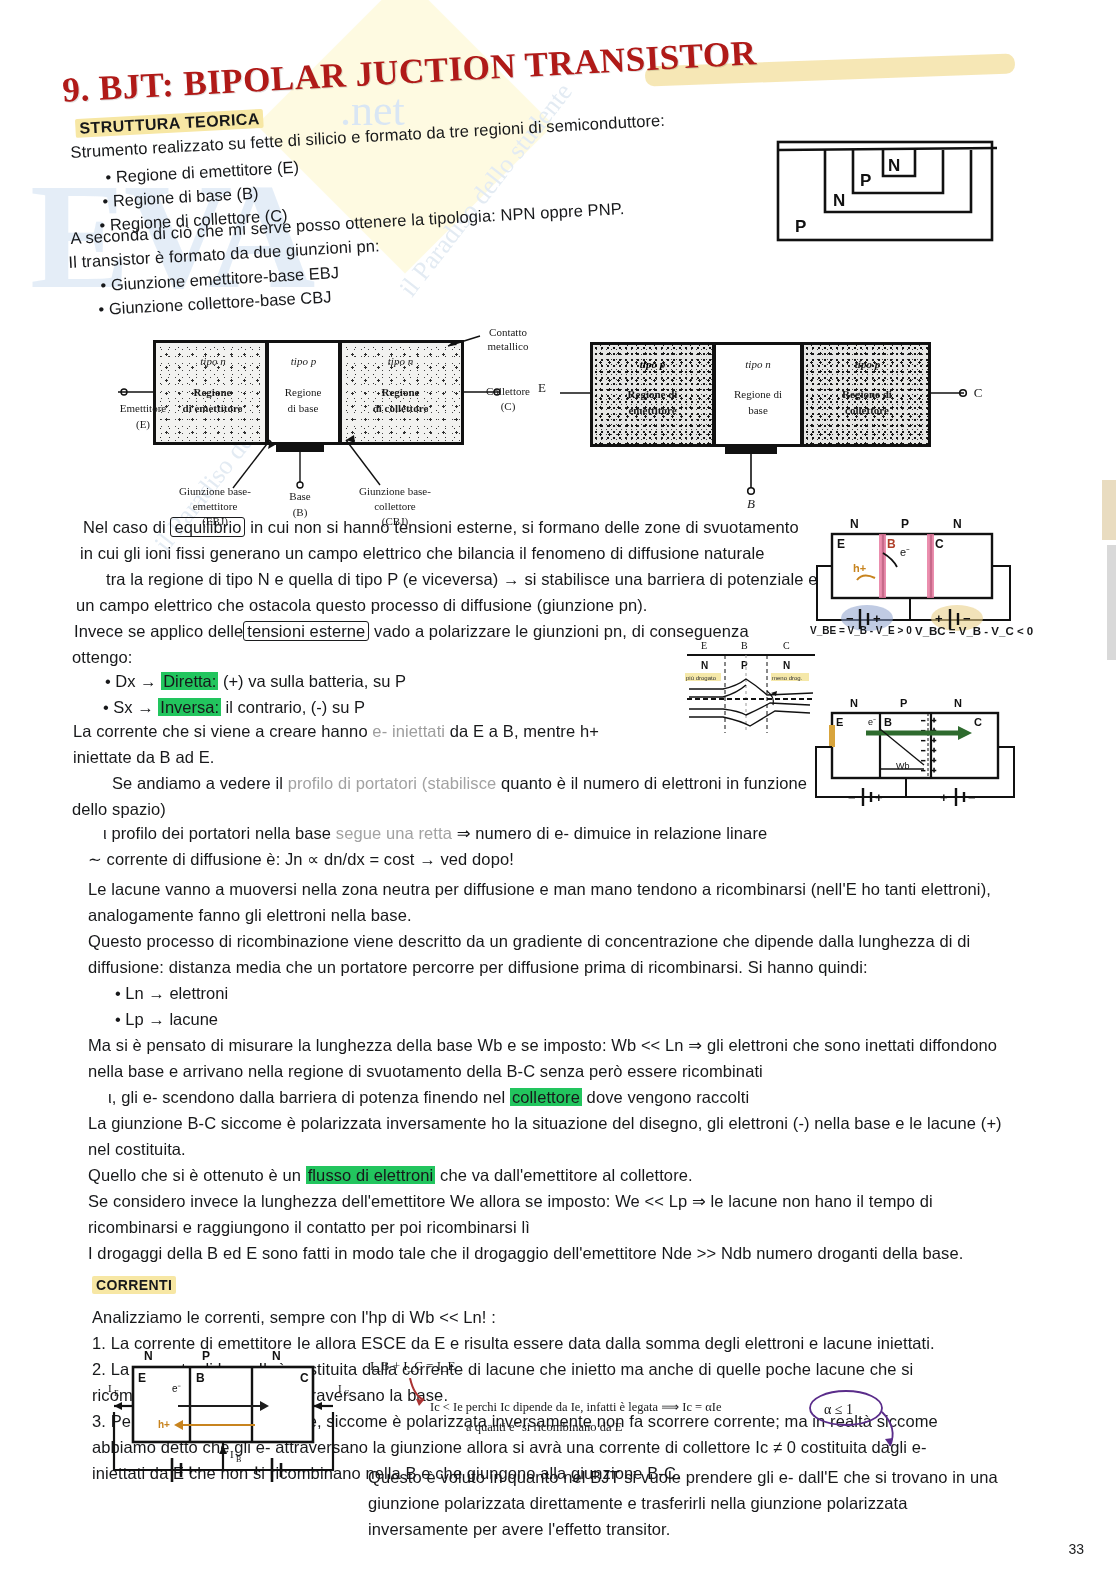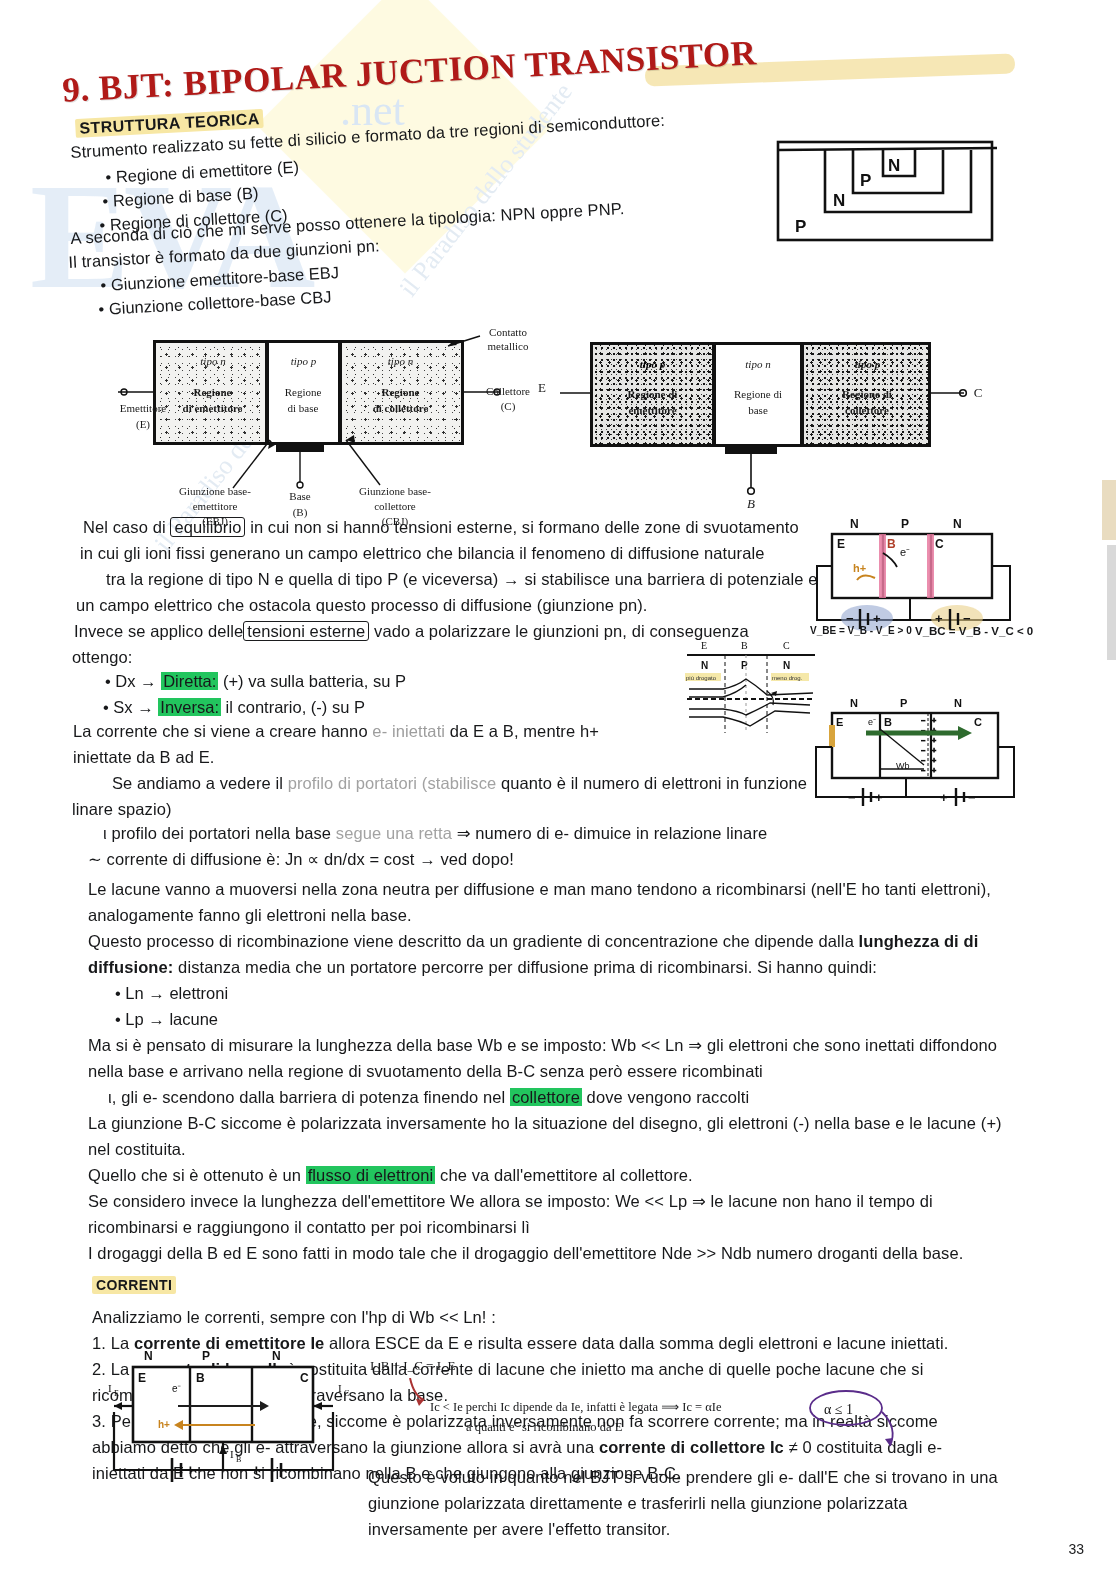--- a/index.html
+++ b/index.html
@@ -111,21 +111,21 @@
     background: #22c55e;
     padding: 0 2px;
   }
   .body-line {
     font-size: 16.5px;
     letter-spacing: .1px;
   }
   .bullet {
     font-size: 16.5px;
   }
-  b { font-weight: bold; }
+  b { font-weight: normal; }
 
   .boxed {
     border: 1.6px solid #1b1c1e;
     padding: 0 3px;
     border-radius: 3px;
   }
 
   
   .fig {
     position: absolute;
@@ -320,21 +320,21 @@
   <div class="hw bullet" style="left:103px; top:698px;">
     <span>• Sx → </span><span class="hl-soft">Inversa:</span><span> il contrario, (-) su P</span>
   </div>
   <div class="hw body-line" style="left:73px; top:722px;">
     <span>La corrente che si viene a creare hanno </span><span style="color:#9d9d9d;">e- iniettati</span><span> da E a B, mentre h+</span>
   </div>
   <div class="hw body-line" style="left:73px; top:748px;">iniettate da B ad E.</div>
   <div class="hw body-line" style="left:72px; top:774px;margin-left:40px;">
     <span>Se andiamo a vedere il </span><span style="color:#a2a2a2;">profilo di portatori (stabilisce</span><span> quanto è il numero di elettroni in funzione</span>
   </div>
-  <div class="hw body-line" style="left:72px; top:800px;">linare spazio)</div>
+  <div class="hw body-line" style="left:72px; top:800px;">dello spazio)</div>
   <div class="hw body-line" style="left:103px; top:824px;">
     <span>ι profilo dei portatori nella base </span><span style="color:#a2a2a2;">segue una retta</span><span> ⇒ numero di e- dimuice in relazione linare</span>
   </div>
   <div class="hw body-line" style="left:88px; top:850px;">∼ corrente di diffusione è:  Jn ∝ dn/dx = cost → ved dopo!</div>
 
   <svg class="hand-svg" style="left:805px; top:508px;" width="230" height="135" viewBox="0 0 230 135">
     <rect x="27" y="26" width="160" height="64" fill="#fff" stroke="#111" stroke-width="2.4"></rect>
     <line x1="78" y1="26" x2="78" y2="90" stroke="#111" stroke-width="2.4"></line>
     <line x1="126" y1="26" x2="126" y2="90" stroke="#111" stroke-width="2.4"></line>
     <rect x="74" y="26" width="7" height="64" fill="#e87aa0" opacity=".85"></rect>

